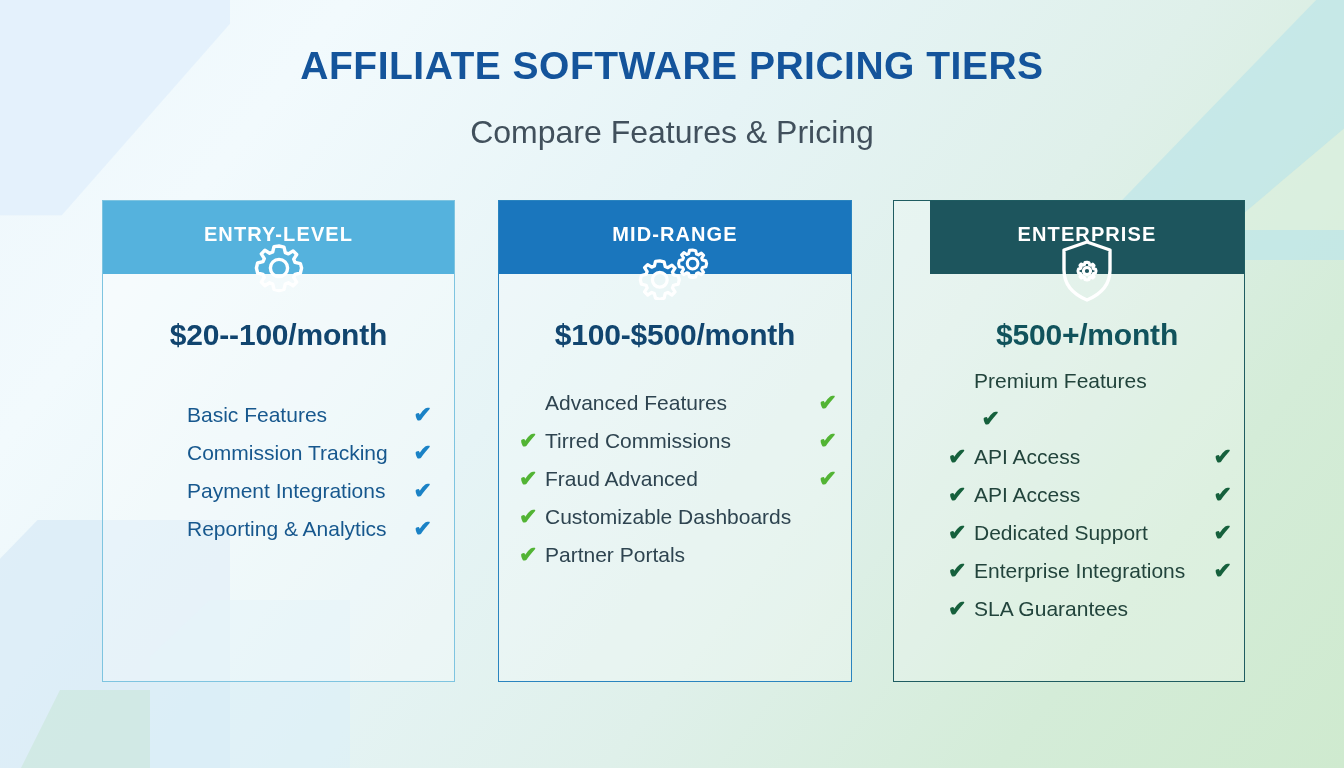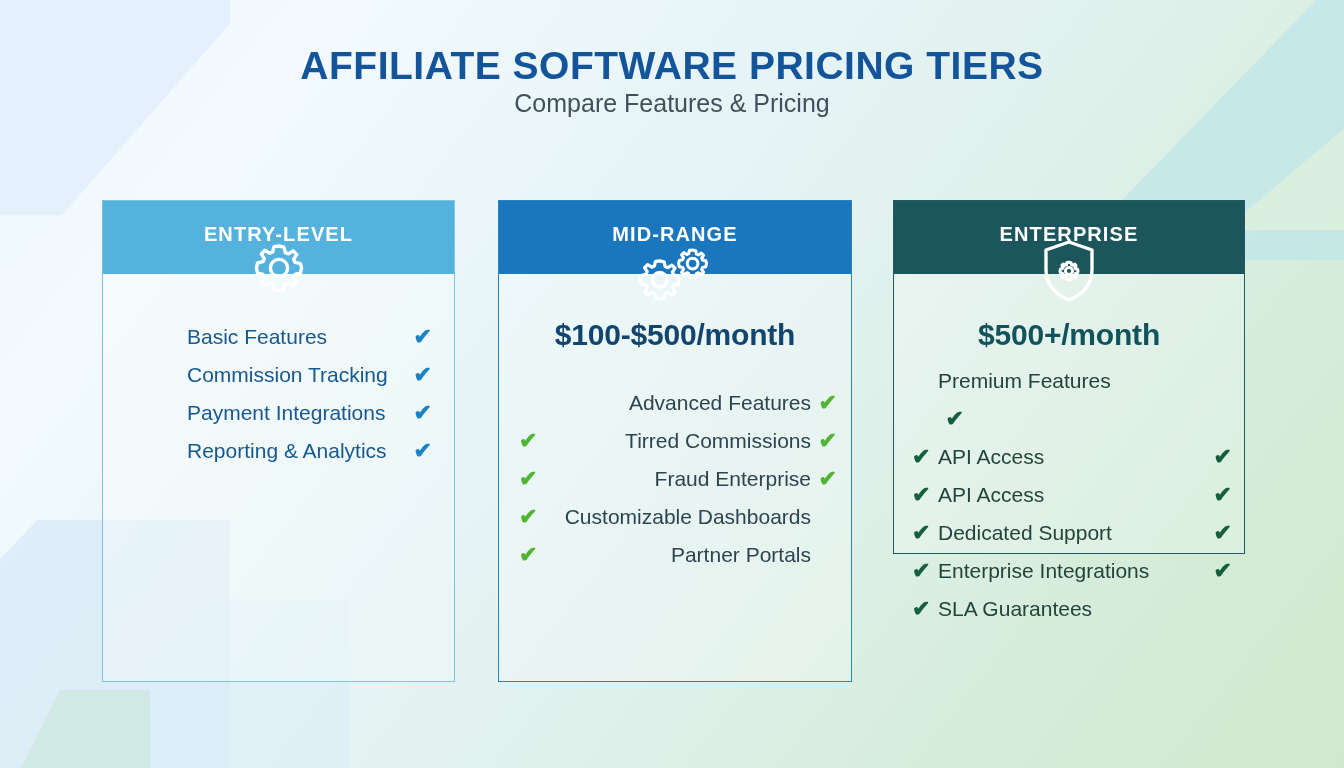--- a/index.html
+++ b/index.html
@@ -97,39 +97,39 @@
   }
   .title {
     font-size: 39px;
     font-weight: bold;
     letter-spacing: .5px;
     color: #14549b;
     line-height: 1.05;
     white-space: nowrap;
   }
   .subtitle {
-    margin-top: 3px;
-    font-size: 25px;
+    margin-top: 28px;
+    font-size: 32px;
     color: #41505c;
     line-height: 1.1;
   }
 
   
   .card {
     position: absolute;
     top: 200px;
     box-sizing: border-box;
     border-style: solid;
     border-width: 1.5px;
     display: flex;
     flex-direction: column;
   }
   .card-1 { left: 102px;  width: 353px; height: 482px; border-color: #7ec4e0; background: rgba(255,255,255,.30); }
   .card-2 { left: 498px;  width: 354px; height: 482px; border-color: #2a84bf; background: rgba(255,255,255,.26); }
-  .card-3 { left: 893px;  width: 352px; height: 354px; border-color: #1f5c61; background: rgba(255,255,255,.22); }
+  .card-3 { left: 893px;  width: 352px; height: 482px; border-color: #1f5c61; background: rgba(255,255,255,.22); padding-left: 36px; }
 
   .card-head {
     height: 73px;
     display: flex;
     align-items: center;
     justify-content: center;
     position: relative;
     flex: none;
   }
   .card-1 .card-head { background: #55b2dd; align-items: center; }
@@ -207,21 +207,21 @@
     font-size: 22px;
     font-weight: bold;
     line-height: 1;
     text-align: right;
   }
   .chk-right.hidden { visibility: hidden; }
 
   .card-1 .ftext { color: #17588e; }
   .card-1 .chk, .card-1 .chk-right { color: #1a82c6; }
 
-  .card-2 .ftext { color: #2e4450; text-align: right; }
+  .card-2 .ftext { color: #2e4450; }
   .card-2 .chk, .card-2 .chk-right { color: #52b434; }
 
   .card-3 .ftext { color: #22443c; }
   .card-3 .chk, .card-3 .chk-right { color: #15603c; }
 </style>
 </head>
 <body>
 
 <div id="canvas">
 
@@ -241,20 +241,21 @@
     <div class="card-head">
       <span class="card-head-label">ENTRY-LEVEL</span>
       <span class="icon-wrap">
         <svg width="60" height="60" viewBox="0 0 60 60">
           <path d="M30 8 l5 1.2 1.3 5.4 3.1 1.3 4.7-3 3.6 3.6 -3 4.7 1.3 3.1 5.4 1.3 L52.6 30 l-1.2 5 -5.4 1.3 -1.3 3.1 3 4.7 -3.6 3.6 -4.7-3 -3.1 1.3 -1.3 5.4 -5 1.2 -5-1.2 -1.3-5.4 -3.1-1.3 -4.7 3 -3.6-3.6 3-4.7 -1.3-3.1 -5.4-1.3 L7.4 30 l1.2-5 5.4-1.3 1.3-3.1 -3-4.7 3.6-3.6 4.7 3 3.1-1.3 1.3-5.4z" fill="none" stroke="#ffffff" stroke-width="3.4" stroke-linejoin="round"></path>
           <circle cx="30" cy="30" r="8.6" fill="none" stroke="#ffffff" stroke-width="3.4"></circle>
         </svg>
       </span>
     </div>
 
+    <div class="price">$20--100/month</div>
 
     <div class="features">
       <div class="frow">
         <span class="chk hidden">✔</span>
         <span class="ftext">Basic Features</span>
         <span class="chk-right">✔</span>
       </div>
       <div class="frow">
         <span class="chk hidden">✔</span>
         <span class="ftext">Commission Tracking</span>
@@ -298,21 +299,21 @@
         <span class="ftext">Advanced Features</span>
         <span class="chk-right">✔</span>
       </div>
       <div class="frow">
         <span class="chk">✔</span>
         <span class="ftext">Tirred Commissions</span>
         <span class="chk-right">✔</span>
       </div>
       <div class="frow">
         <span class="chk">✔</span>
-        <span class="ftext">Fraud Enterprise</span>
+        <span class="ftext">Fraud Advanced</span>
         <span class="chk-right">✔</span>
       </div>
       <div class="frow">
         <span class="chk">✔</span>
         <span class="ftext">Customizable Dashboards</span>
         <span class="chk-right hidden">✔</span>
       </div>
       <div class="frow">
         <span class="chk">✔</span>
         <span class="ftext">Partner Portals</span>

